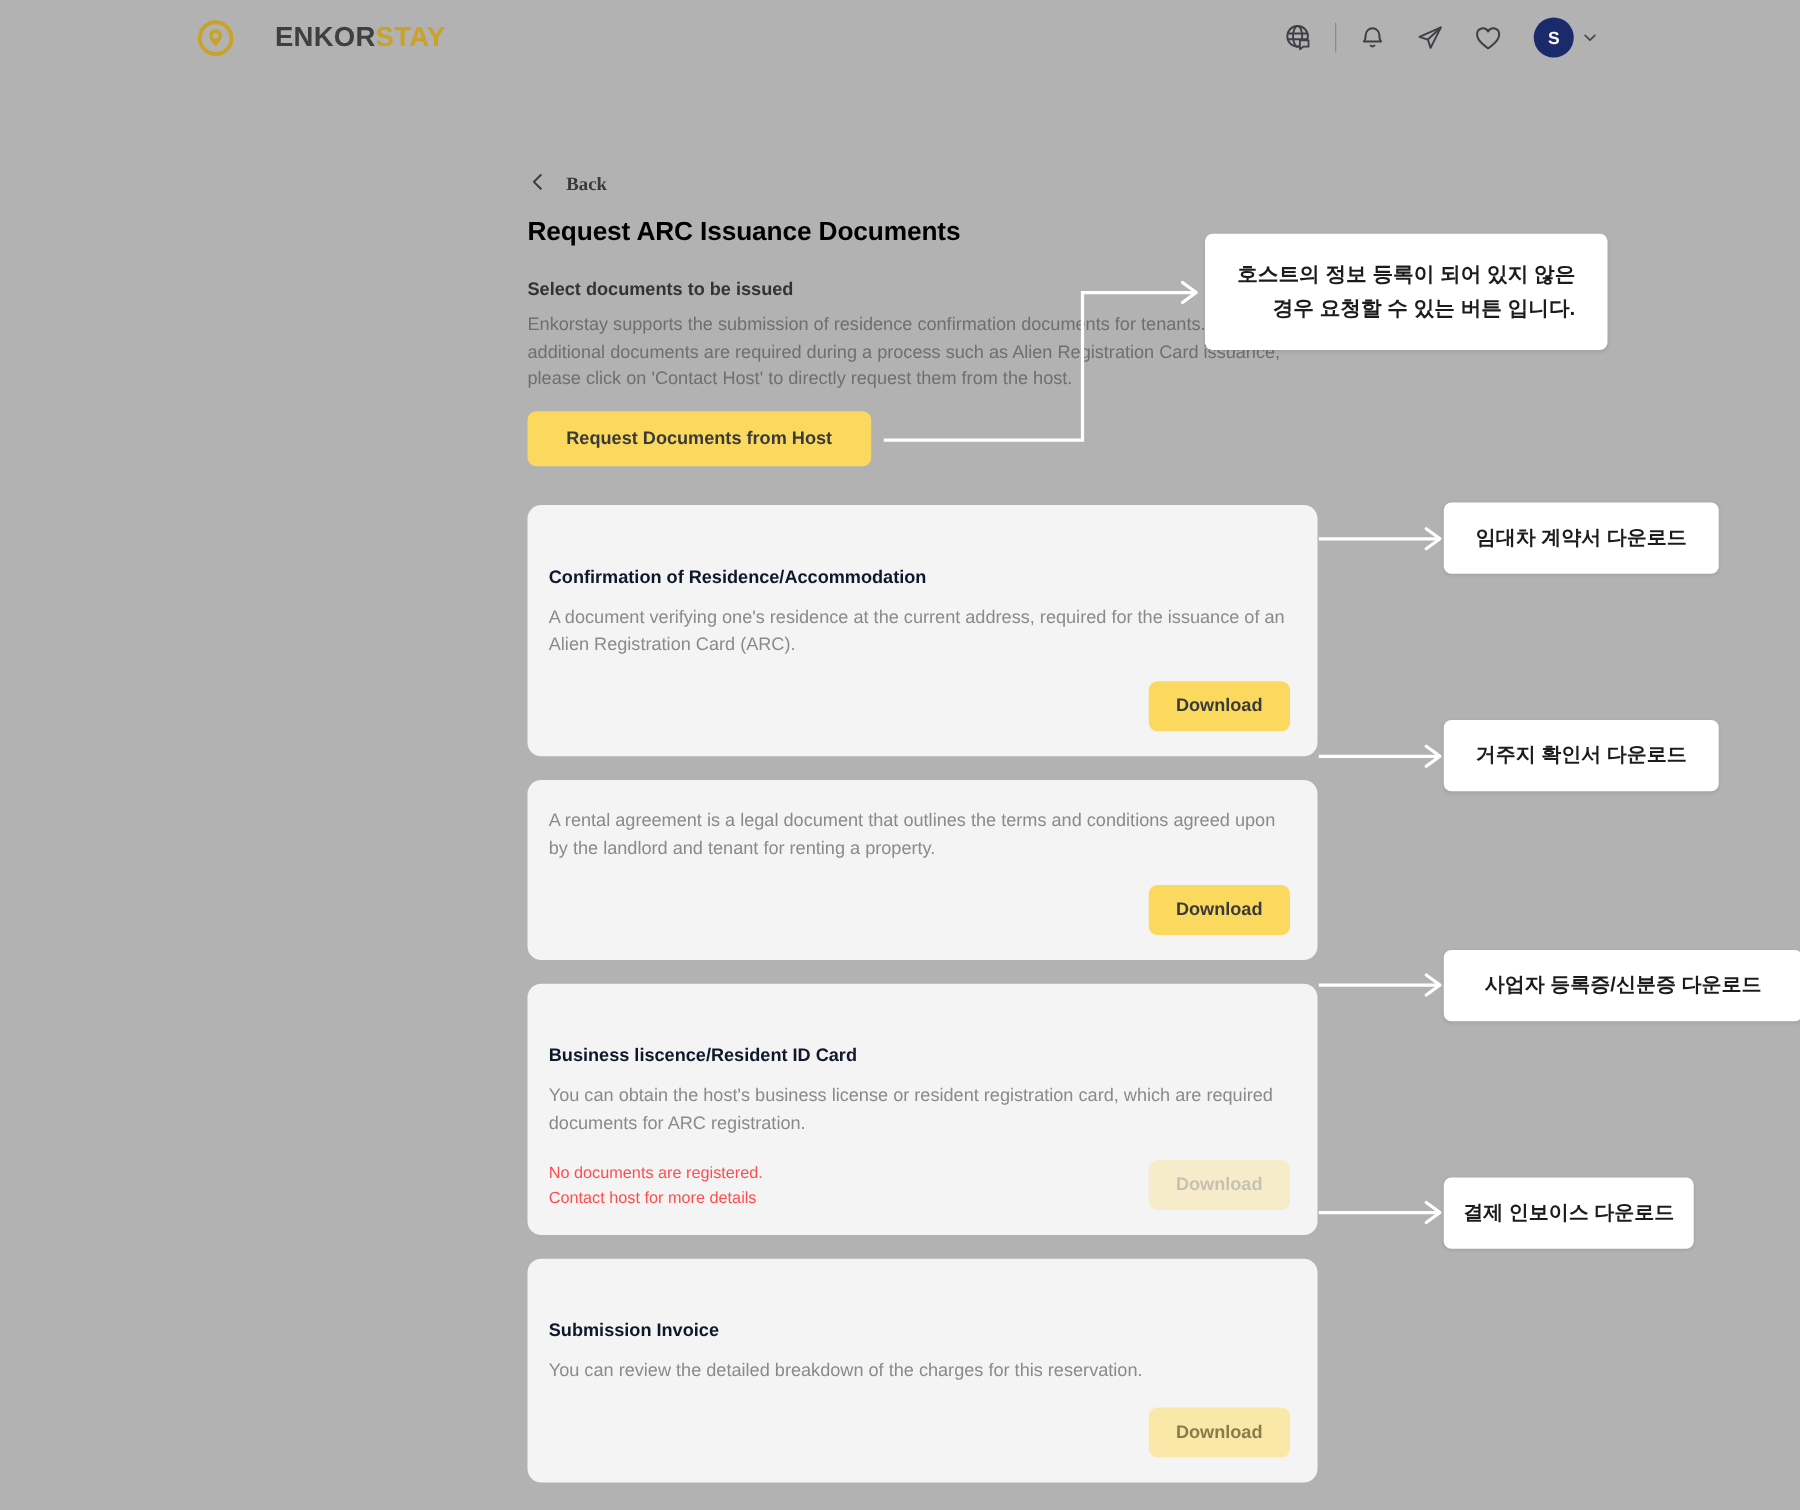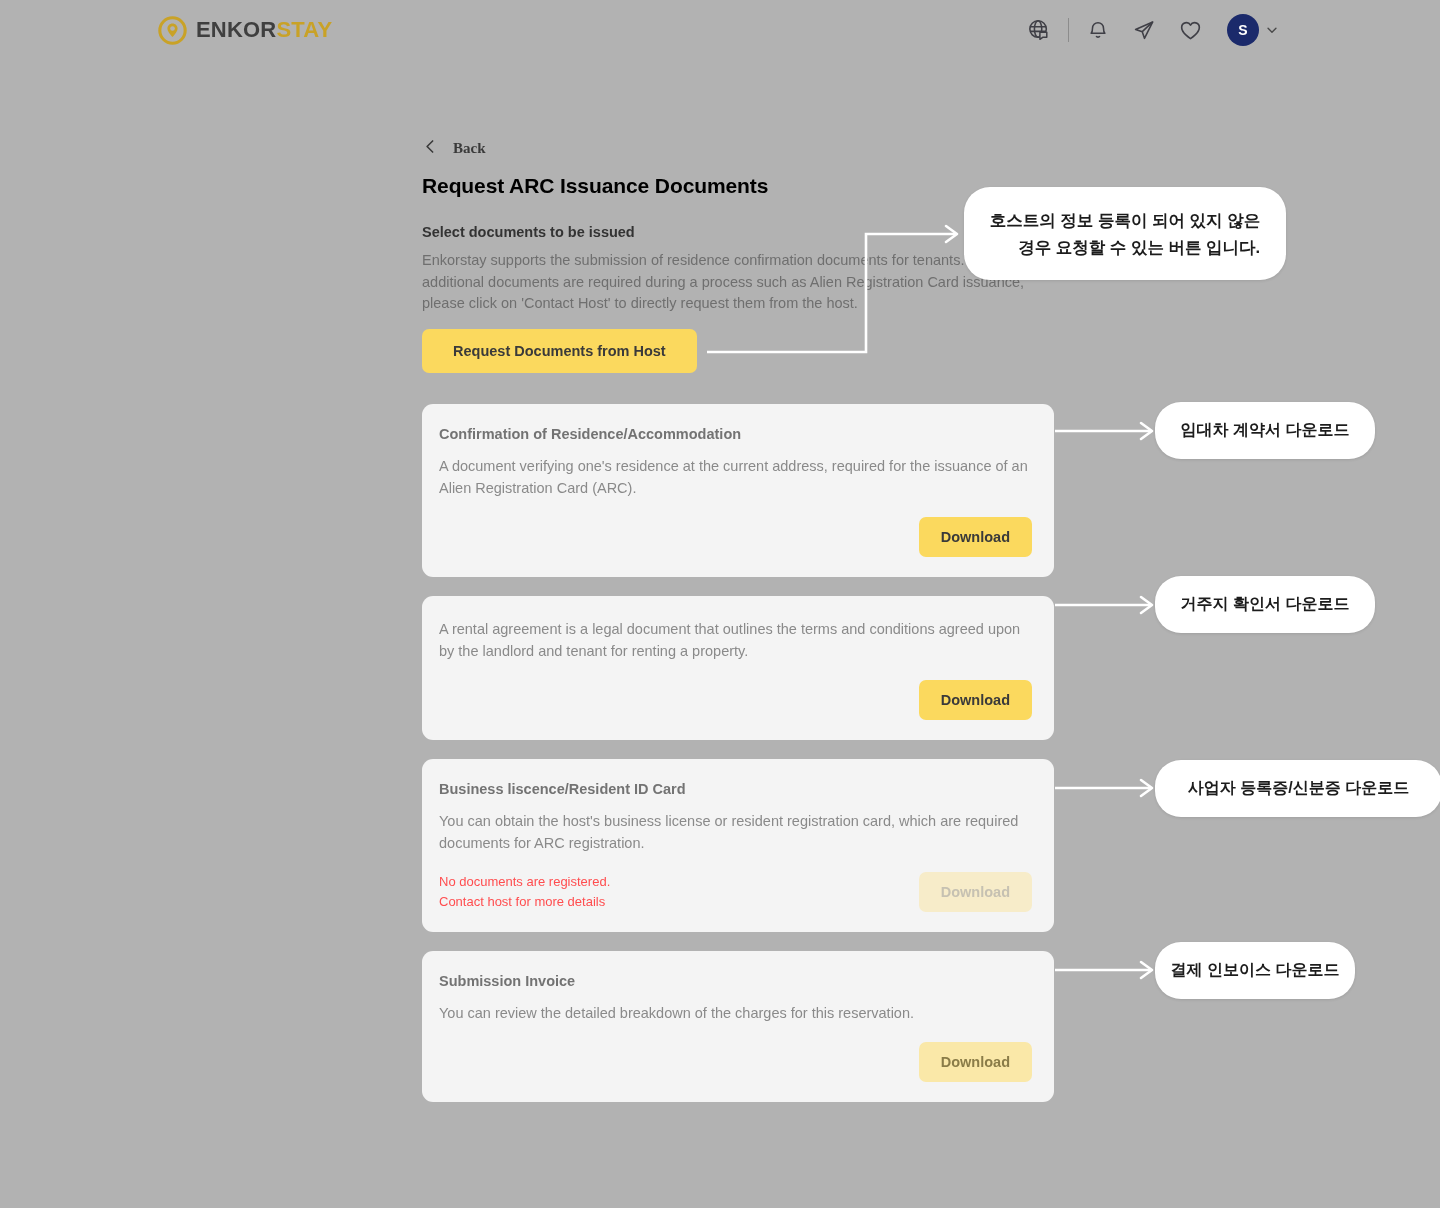--- a/index.html
+++ b/index.html
@@ -32,20 +32,21 @@
     display: flex;
     align-items: center;
     gap: 9px;
   }
   .logo-mark { width: 29px; height: 29px; display: block; }
   .logo-text {
     font-size: 22px;
     font-weight: bold;
     letter-spacing: 0.2px;
     line-height: 1;
+    margin-left: 24px;
   }
   .logo-text .enkor { color: #3f3f3f; }
   .logo-text .stay { color: #c9a227; }
 
   .header-right {
     margin-left: auto;
     display: flex;
     align-items: center;
     gap: 0px;
   }
@@ -143,22 +144,23 @@
   .doc-card {
     background: #f4f4f4;
     border-radius: 11px;
     padding: 22px 22px 20px 17px;
     margin-bottom: 19px;
     position: relative;
   }
   .doc-title {
     font-size: 14.5px;
     font-weight: bold;
-    color: #737373;
+    color: #0f172a;
     margin-bottom: 13px;
+    margin-top: 28px;
   }
   .doc-desc {
     font-size: 14.5px;
     line-height: 22px;
     color: #8a8a8a;
   }
   .doc-footer {
     display: flex;
     align-items: flex-end;
     justify-content: space-between;
@@ -183,21 +185,21 @@
     flex: 0 0 auto;
   }
   .dl-btn.active   { background: #fbd95e; color: #3a3a3a; }
   .dl-btn.muted    { background: #fae8a8; color: #8a7c48; }
   .dl-btn.disabled { background: #f7ecc9; color: #c6c1b2; cursor: default; }
 
   
   .callout {
     position: absolute;
     background: #ffffff;
-    border-radius: 26px;
+    border-radius: 6px;
     box-shadow: 0 1px 3px rgba(0,0,0,0.10);
     font-weight: bold;
     color: #1c1c1c;
     display: flex;
     align-items: center;
     justify-content: center;
   }
   .callout-top {
     left: 964px;
     top: 187px;

